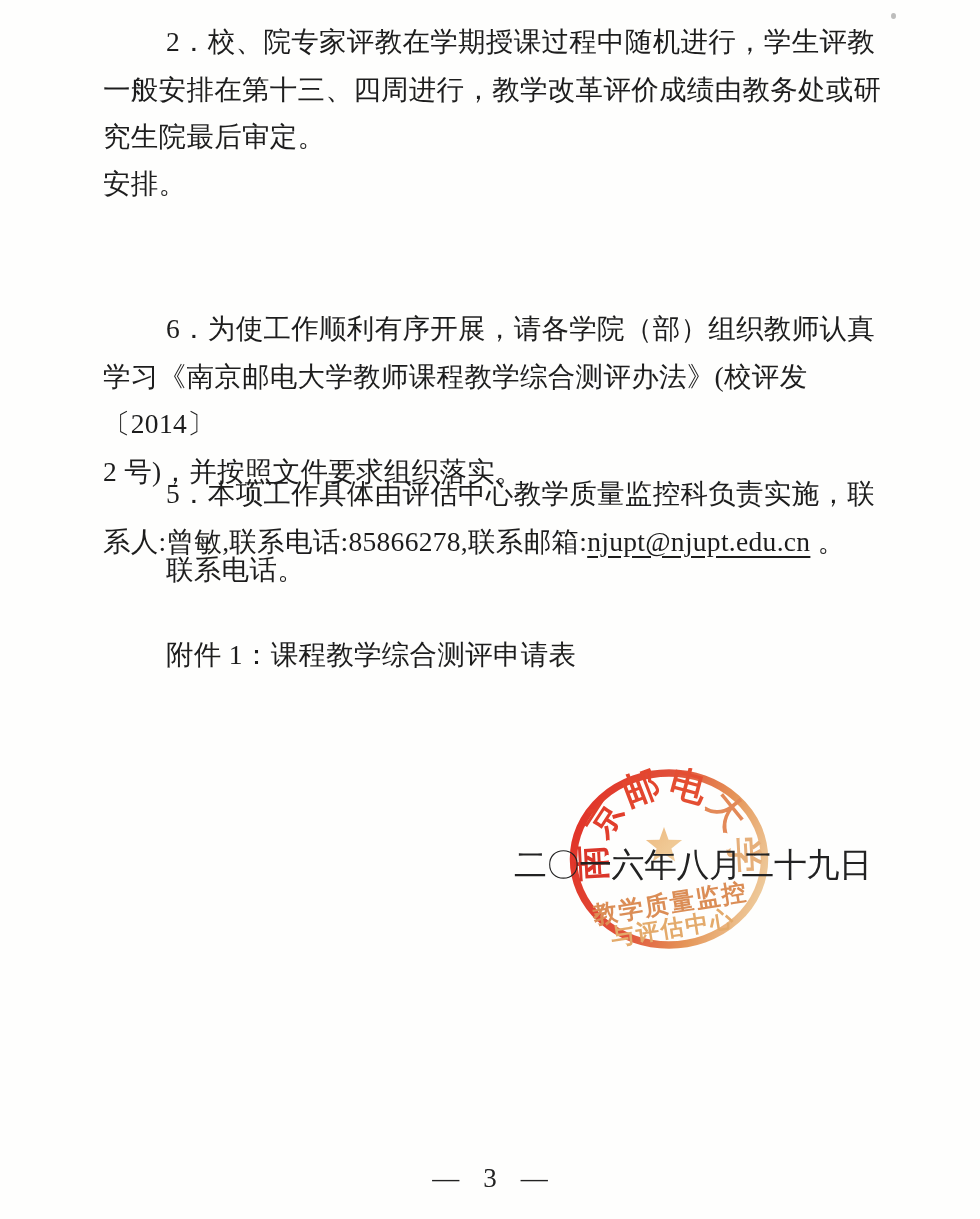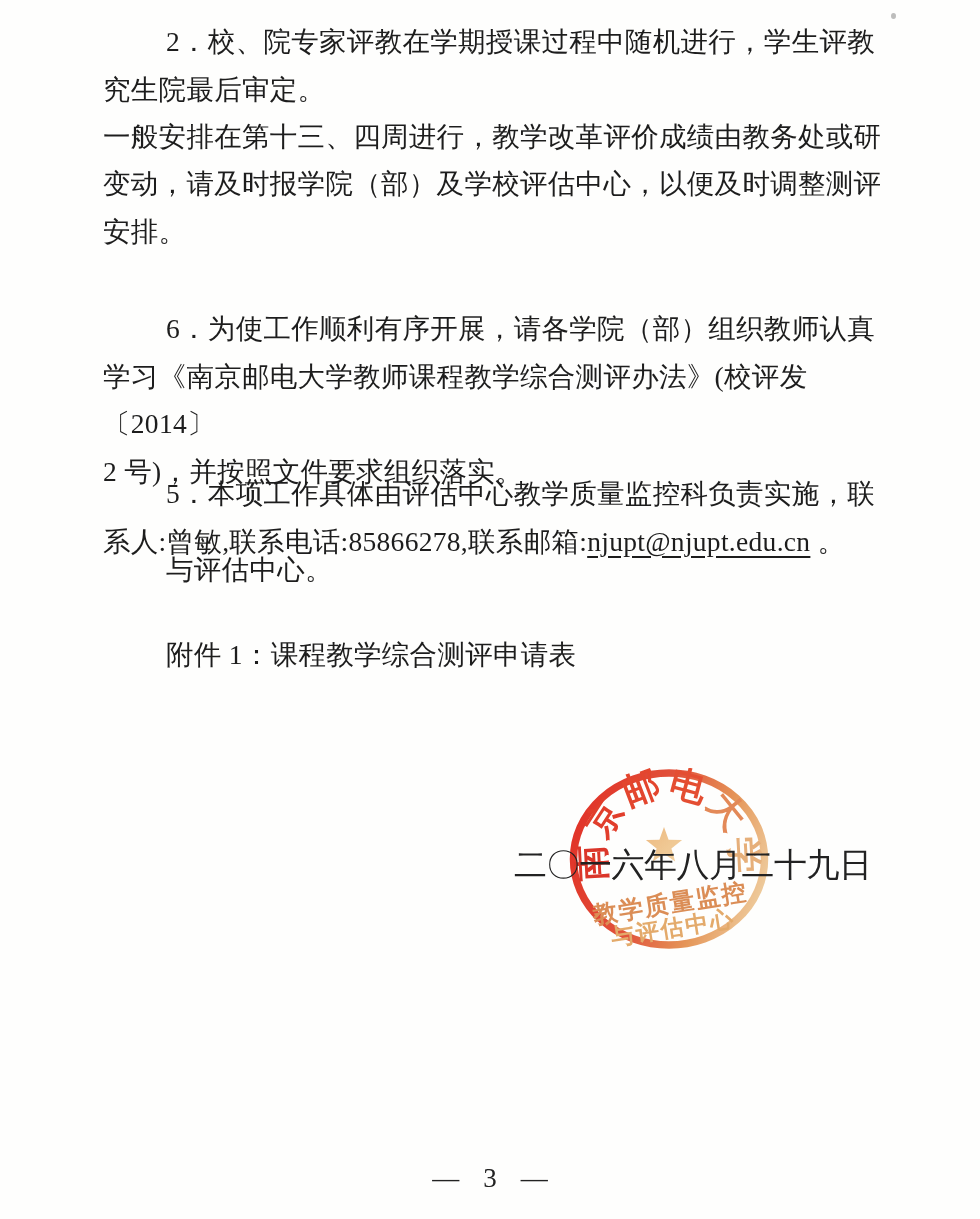--- a/index.html
+++ b/index.html
@@ -53,42 +53,41 @@
     background:#9a9a9a;border-radius:50%;opacity:.65;
   }
 </style>
 </head>
 <body>
 
 <div class="page">
 
   <div class="block" style="top:18px;">
     <div class="line indent">2．校、院专家评教在学期授课过程中随机进行，学生评教</div>
+    <div class="line">一般安排在第十三、四周进行，教学改革评价成绩由教务处或研</div>
     <div class="line">究生院最后审定。</div>
-    <div class="line">一般安排在第十三、四周进行，教学改革评价成绩由教务处或研</div>
   </div>
 
   <div class="block" style="top:160px;">
-    <div class="line">变动，请及时报学院（部）及学校评估中心，以便及时调整测评</div>
     <div class="line">安排。</div>
   </div>
 
   <div class="block" style="top:305px;">
     <div class="line indent">6．为使工作顺利有序开展，请各学院（部）组织教师认真</div>
     <div class="line">学习《南京邮电大学教师课程教学综合测评办法》(校评发〔2014〕</div>
     <div class="line">2 号)，并按照文件要求组织落实。</div>
   </div>
 
   <div class="block" style="top:470px;">
     <div class="line indent">5．本项工作具体由评估中心教学质量监控科负责实施，联</div>
     <div class="line"><span>系人:曾敏,联系电话:85866278,联系邮箱:</span><span class="email">njupt@njupt.edu.cn</span><span> 。</span></div>
   </div>
 
   <div class="block closing">
-    <div class="line indent">与评估中心。</div>
+    <div class="line indent">联系电话。</div>
   </div>
 
   <div class="block attachments">
     <div class="line"><span>附件 1：</span><span>课程教学综合测评申请表</span></div>
   </div>
 
   <svg class="seal" viewBox="0 0 208 186" xmlns="http://www.w3.org/2000/svg">
     <defs>
       <linearGradient id="ringGrad" x1="0" y1="0.35" x2="1" y2="0.65">
         <stop offset="0" stop-color="#e0281c"></stop>

